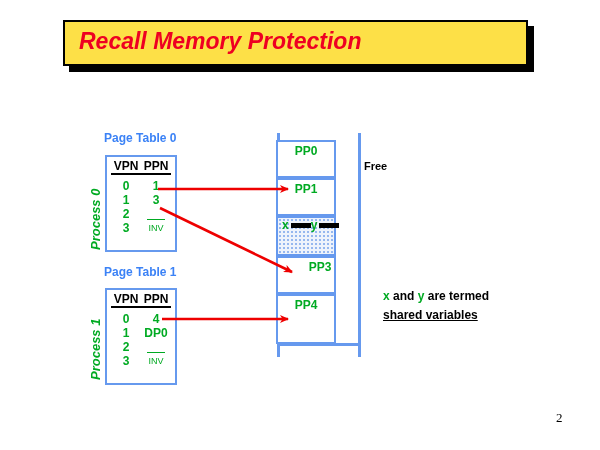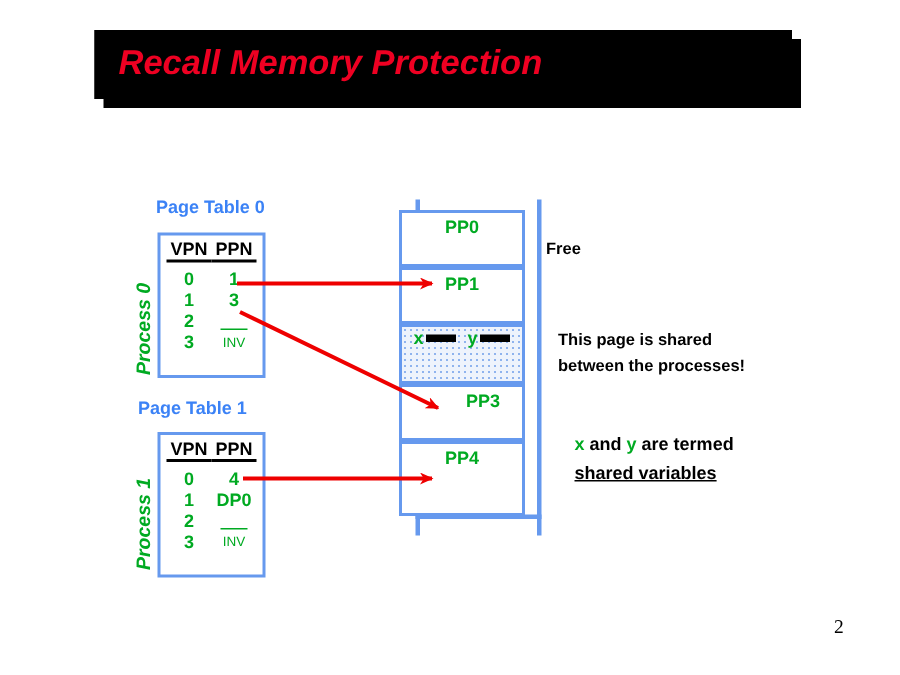--- a/index.html
+++ b/index.html
@@ -28,21 +28,21 @@
     width: 465px;
     height: 46px;
     background: #000000;
   }
   .title-box {
     position: absolute;
     left: 63px;
     top: 20px;
     width: 465px;
     height: 46px;
-    background: #000000;
+    background: #fde047;
     border: 2px solid #000000;
     box-sizing: border-box;
   }
   .title-text {
     position: absolute;
     left: 14px;
     top: 6px;
     font-size: 23px;
     font-weight: bold;
     font-style: italic;
@@ -145,22 +145,22 @@
     width: 3px;
     background: #6699ee;
     top: 133px;
     height: 224px;
   }
   .mm-rail.left  { left: 277px; }
   .mm-rail.right { left: 358px; }
 
   .mm-block {
     position: absolute;
-    left: 266px;
-    width: 84px;
+    left: 276px;
+    width: 60px;
     box-sizing: border-box;
     border: 2px solid #6699ee;
     background: #ffffff;
   }
   .mm-block .lab {
     display: block;
     text-align: center;
     font-size: 12px;
     font-weight: bold;
     color: #00aa22;
@@ -288,21 +288,21 @@
     <div class="pt-row">
       <span>2</span>
       <span class="dash"></span>
     </div>
     <div class="pt-row">
       <span>3</span>
       <span class="inv">INV</span>
     </div>
   </div>
 
-  <div class="pt-caption" style="left:92px; top:265px;text-align:right;">Page Table 1</div>
+  <div class="pt-caption" style="left:104px; top:265px;text-align:right;">Page Table 1</div>
 
   <div class="proc-label" style="left:88px; top:380px;">Process 1</div>
 
   <div class="pt-box" style="left:105px; top:288px; height:97px;">
     <div class="pt-hdr">
       <span>VPN</span>
       <span>PPN</span>
     </div>
     <div class="pt-pad"></div>
     <div class="pt-row">
@@ -353,24 +353,20 @@
   </div>
 
   <div class="mm-block" style="top:294px; height:50px;">
     <span class="lab">PP4</span>
   </div>
 
   <div class="mm-bottom"></div>
 
   <div class="note" style="left:364px; top:158px;">Free</div>
 
-  <div class="note-shared">
-    <div>This page is shared</div>
-    <div>between the processes!</div>
-  </div>
 
   <div class="note-vars">
     <div>
       <span class="green-bold">x</span><span> and </span><span class="green-bold">y</span><span> are termed</span>
     </div>
     <div class="u">shared variables</div>
   </div>
 
   <svg class="arrows" viewBox="0 0 600 450" xmlns="http://www.w3.org/2000/svg">
     <defs>

